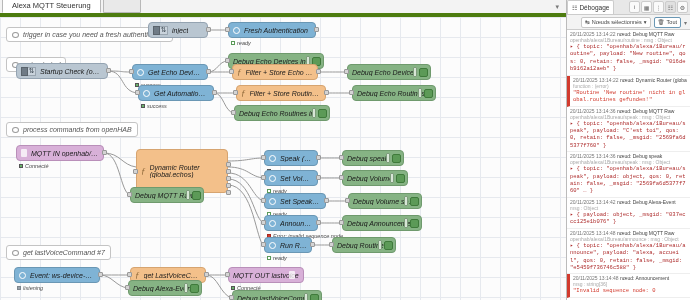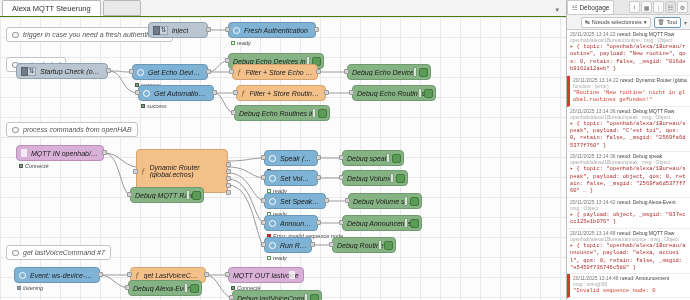--- a/index.html
+++ b/index.html
@@ -10,21 +10,21 @@
     font-family: "Liberation Sans", sans-serif;
     background: #fff;
   }
   #app { position: relative; width: 690px; height: 300px; display: flex; }
 
   
   #editor { position: relative; width: 567px; height: 300px; background: #fff; border-right: 1px solid #bbb; }
 
   #tabbar {
     position: relative; height: 17px; background: #f3f3f3;
-    border-bottom: 1px solid #4d7c0f; display: flex; align-items: flex-end;
+    border-bottom: 4px solid #4d7c0f; display: flex; align-items: flex-end;
   }
   .tab {
     height: 16px; line-height: 15px; padding: 0 9px;
     font-size: 7.5px; color: #333; background: #fff;
     border: 1px solid #b8b8b8; border-bottom: 1px solid #fff;
     border-radius: 2px 2px 0 0; margin-left: 2px; white-space: nowrap;
   }
   .tab.empty { width: 38px; background: #e9e9e9; border-bottom: 1px solid #b8b8b8; }
   .tabbar-right { margin-left: auto; display:flex; align-items:flex-end; height:16px; padding-right:3px;}
   .tab-chevron { font-size: 7px; color:#777; padding: 0 4px 2px 4px;}

